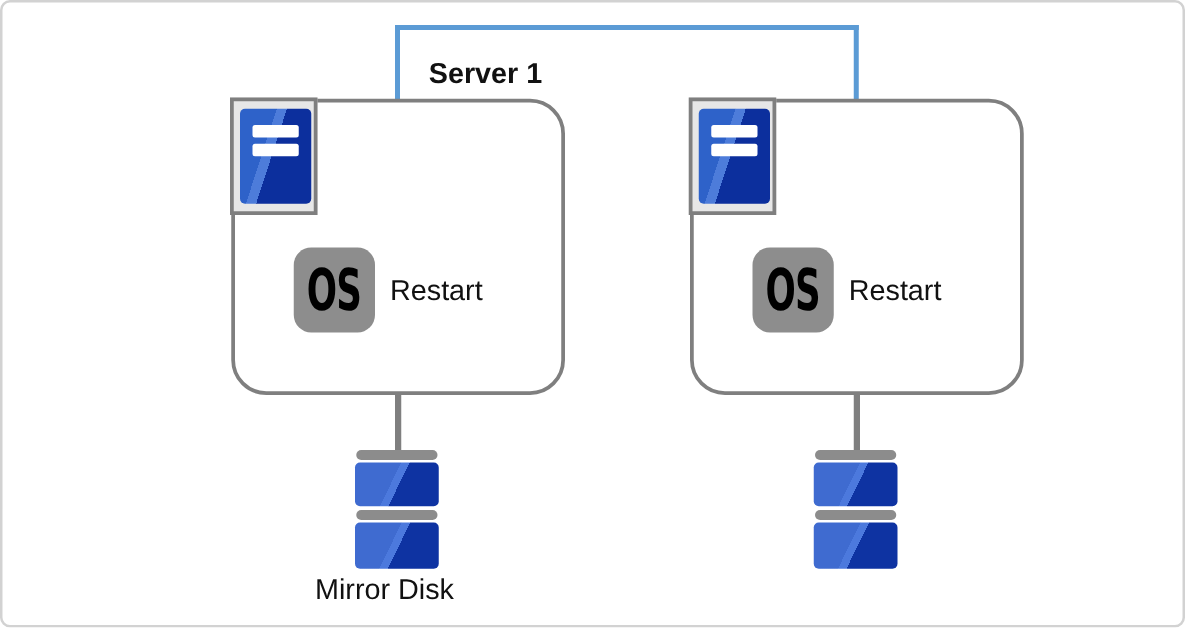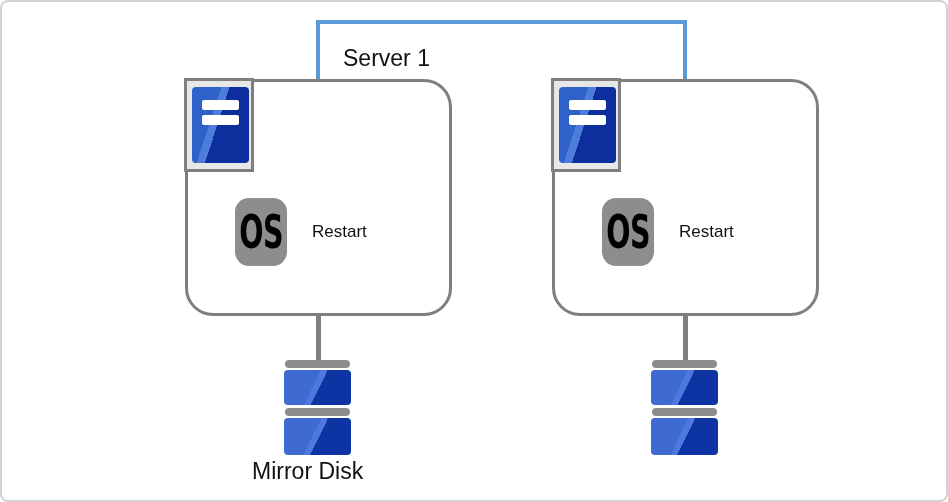--- a/index.html
+++ b/index.html
@@ -17,21 +17,21 @@
   
   .interconnect{
     position:absolute;left:314px;top:18px;width:371px;height:60px;
     border:4px solid var(--interconnect,#5b9bd5);
     border-bottom:none;
     z-index:1;
   }
   .server-group{position:absolute;width:267px;height:237px;z-index:2;}
   .server-label{
     position:absolute;left:158px;top:-34px;width:140px;height:26px;
-    font-size:23px;line-height:26px;white-space:nowrap;
+    font-size:23px;line-height:26px;white-space:nowrap;font-weight:bold;
   }
   .server-box{
     position:absolute;left:0;top:0;width:267px;height:237px;
     border:3px solid var(--outline,#7f7f7f);
     border-radius:28px;background:#fff;
   }
   .icon-tray{
     position:absolute;left:-1px;top:-1px;width:70px;height:94px;
     background:var(--icon-tray-bg,#e7e7e7);
     border:3px solid var(--outline,#7f7f7f);
@@ -44,34 +44,34 @@
       var(--server-icon-streak,#4d7cda) 36% 46%,
       var(--server-icon-dark,#0c2f9d) 46% 100%);
   }
   .server-slot{
     position:absolute;left:10px;width:37px;height:10px;
     background:#fff;border-radius:2px;
   }
   .slot-1{top:13px;}
   .slot-2{top:28px;}
   .os-badge{
-    position:absolute;left:50px;top:119px;width:52px;height:68px;
+    position:absolute;left:50px;top:119px;width:65px;height:68px;
     background:var(--os-badge-bg,#8d8d8d);
     border-radius:14px;
     display:flex;align-items:center;justify-content:center;
   }
   .os-text{
     font-family:"DejaVu Sans",sans-serif;
     font-weight:bold;font-size:46px;line-height:1;
     letter-spacing:-1px;color:#000;
     display:inline-block;transform:scaleX(0.62);
   }
   .action-label{
     position:absolute;left:127px;top:140px;height:26px;
-    font-size:17px;line-height:26px;white-space:nowrap;
+    font-size:23px;line-height:26px;white-space:nowrap;
   }
   .drop-line{
     position:absolute;left:131px;top:236px;width:5px;height:46px;
     background:var(--outline,#7f7f7f);
   }
   .disk{position:absolute;left:99px;top:281px;width:67px;height:95px;}
   .disk-bar{
     position:absolute;left:1px;width:65px;height:8px;
     background:var(--disk-bar,#8c8c8c);border-radius:4px;
   }

